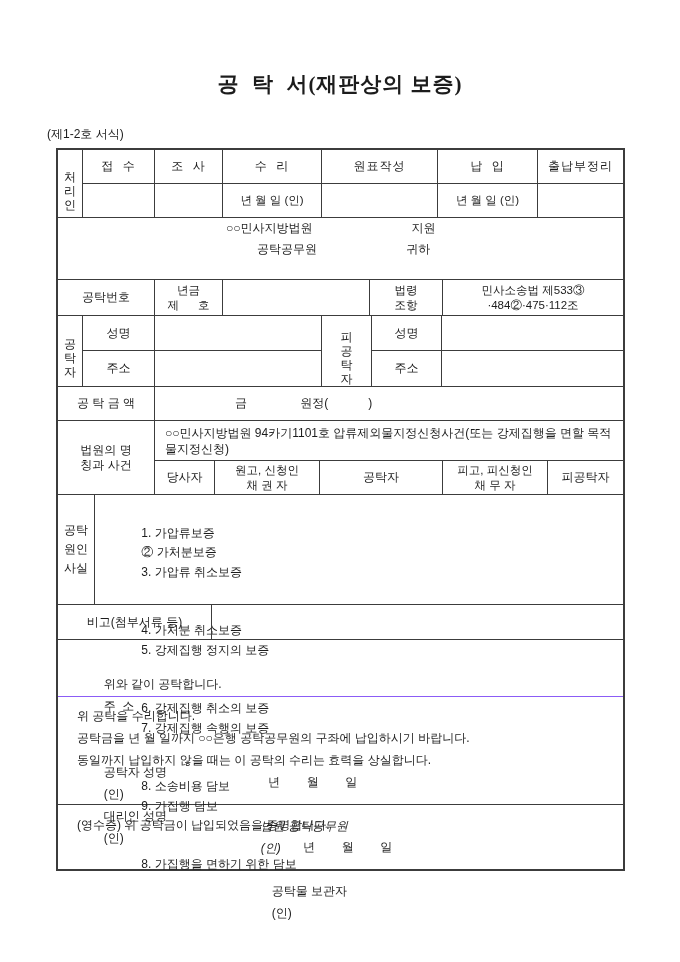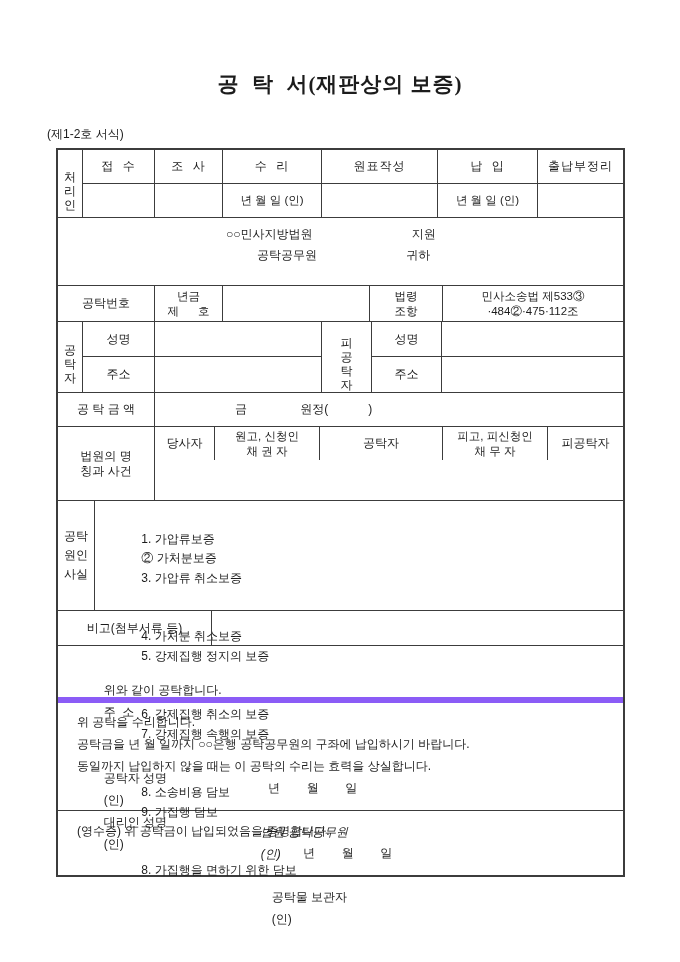--- a/index.html
+++ b/index.html
@@ -28,21 +28,21 @@
   .left { justify-content:flex-start; }
   .col { display:flex; flex-direction:column; }
   .twolines { flex-direction:column; line-height:1.25; font-size:11.5px; text-align:center; }
   
   .rowA { height:68px; }
   .w-proc { width:25px; }
   .pcol .plab { height:34px; border-bottom:1px solid #3c3c3c; letter-spacing:1px; }
   .pcol .pval { height:33px; font-size:11.5px; }
   
   .rowB { height:60px; display:block; }
-  .rowB .line1 { margin-top:8px; }
+  .rowB .line1 { margin-top:2px;font-family:Liberation Serif, serif; }
   .rowB .line2 { margin-top:4px; }
   .rowB span { display:inline-block; }
   .court-name { margin-left:168px; }
   .court-branch { margin-left:96px; }
   .court-officer { margin-left:199px; }
   .court-honorific { margin-left:86px; }
   
   .rowC { height:36px; }
   
   .rowD { height:71px; }
@@ -68,21 +68,21 @@
   }
   .causes-label span { display:inline-block; width:26px; word-break:break-all; line-height:1.6; }
   .causes-body { flex:1; padding:9px 0 0 13px; }
   .causes-body .cline { line-height:19.5px; white-space:pre; }
   .causes-body .cc1 { display:inline-block; min-width:112px; }
   .causes-body .cc1w { display:inline-block; min-width:205px; }
   .causes-body .cc2 { display:inline-block; min-width:93px; }
   
   .rowH { height:35px; }
   
-  .sectionI { height:57px; border-bottom:6px solid #8b5cf6; padding:11px 0 0 19px; }
+  .sectionI { height:57px; border-bottom:1px solid #8b5cf6; padding:11px 0 0 19px; }
   .sectionJ { height:108px; border-bottom:1px solid #3c3c3c; padding:8px 0 0 19px; }
   .sectionK { height:64px; padding:9px 0 0 19px; }
   .sline { line-height:22px; white-space:pre; }
   .sline span { display:inline-block; }
   .decl-w1 { min-width:238px; }
   .decl-w2 { min-width:149px; }
   .decl-w3 { min-width:62px; }
   .decl-w4 { min-width:229px; }
   .acc-date { margin-left:191px; }
   .acc-signer-line { margin-left:157px;font-style:italic; }
@@ -192,20 +192,21 @@
       <div class="cell br" style="width:97px">공 탁 금 액</div>
       <div class="cell left amount-val" style="flex:1">금                원정(            )</div>
     </div>
 
     <div class="row rowF">
       <div class="cell br twolines" style="width:97px;font-size:12px">
         <span>법원의 명</span>
         <span>칭과 사건</span>
       </div>
       <div class="col" style="width:468px">
+        <div class="case-top">○○민사지방법원 94카기1101호 압류제외물지정신청사건(또는 강제집행을 면할 목적물지정신청)</div>
         <div class="case-bottom">
           <div class="cell br" style="width:60px">당사자</div>
           <div class="cell br twolines" style="width:105px">
             <span>원고, 신청인</span>
             <span>채 권 자</span>
           </div>
           <div class="cell br" style="width:123px">공탁자</div>
           <div class="cell br twolines" style="width:105px">
             <span>피고, 피신청인</span>
             <span>채 무 자</span>

